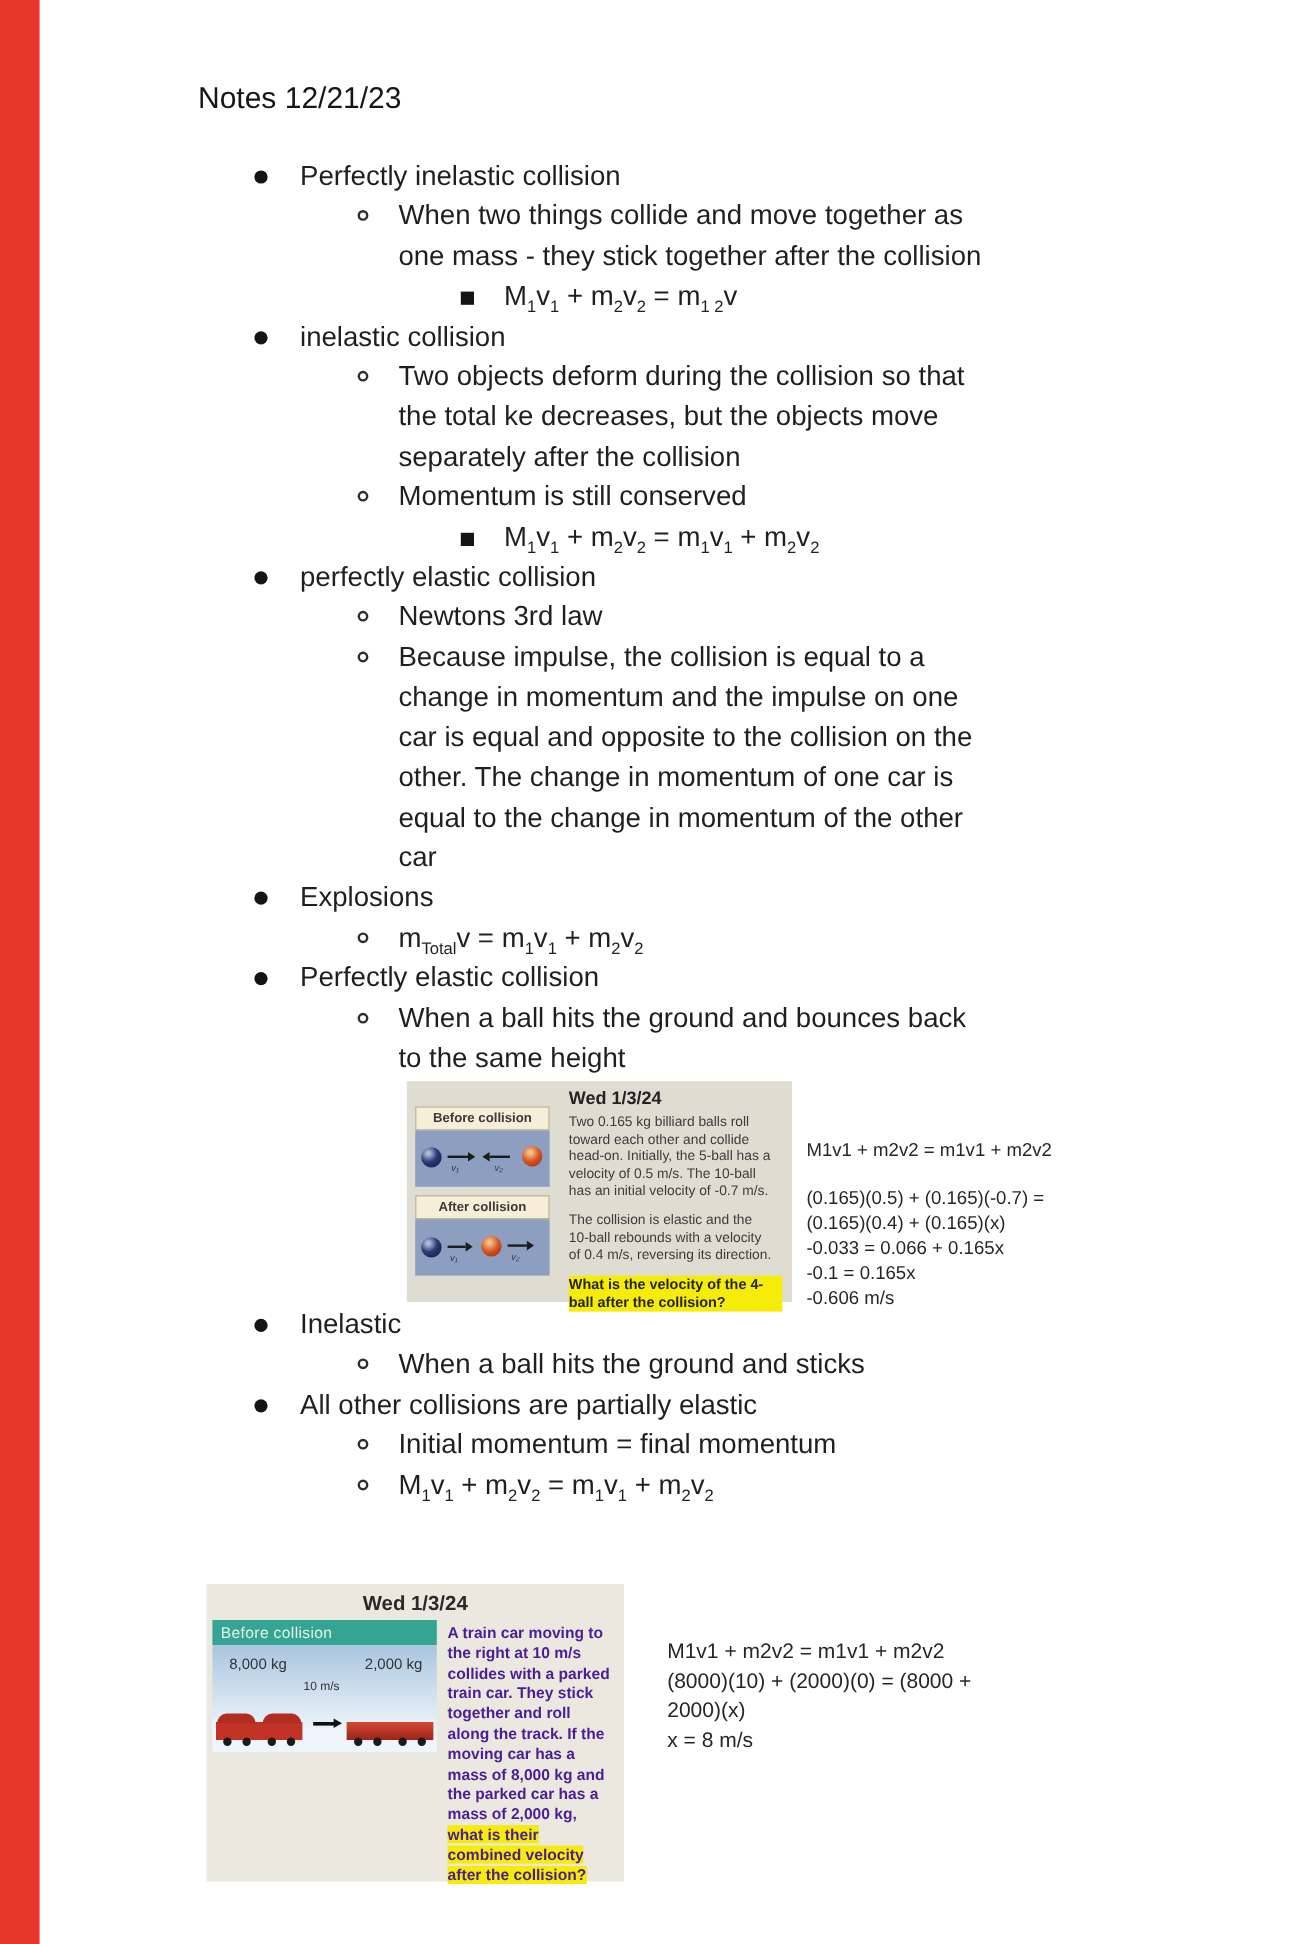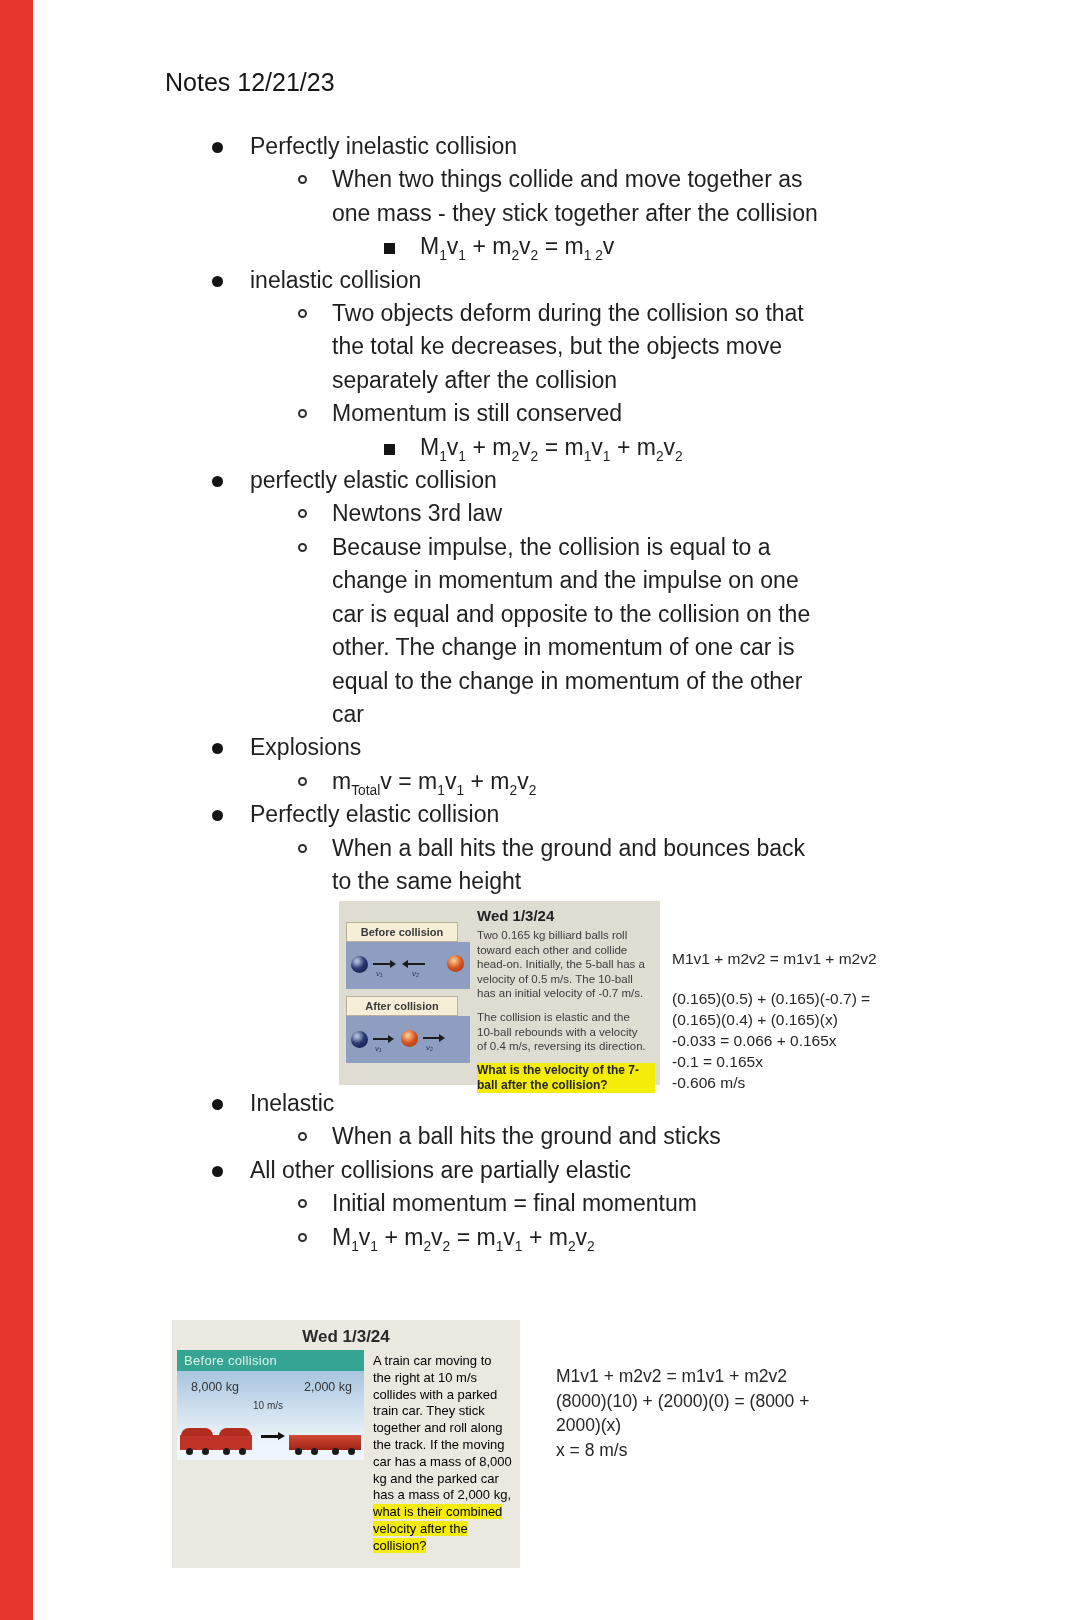--- a/index.html
+++ b/index.html
@@ -39,21 +39,21 @@
     position:absolute; left:339px; top:901px; width:321px; height:184px;
     background:#dfdcd2; display:flex;
   }
   .bp-left { width:127px; padding:21px 3px 0 7px; }
   .bp-banner {
     height:20px; background:#f7eed7; border:1px solid #b9b09a;
     font-size:11px; font-weight:bold; color:#3a3a3a;
     text-align:center; line-height:18px; width:112px;
   }
   .bp-panel {
-    width:124px; height:47px; background:#8d9ec0; margin-bottom:7px;
+    width:112px; height:47px; background:#8d9ec0; margin-bottom:7px;
     position:relative;
   }
   .ball { position:absolute; width:17px; height:17px; border-radius:50%; }
   .ball.navy   { background:radial-gradient(circle at 35% 30%, #aeb9d8 8%, #2b3a76 45%, #141c42 90%); }
   .ball.orange { background:radial-gradient(circle at 40% 32%, #f7c08a 8%, #d4531e 50%, #9e3110 92%); }
   .arrow { position:absolute; height:2px; background:#1c1c1c; }
   .arrow::after {
     content:""; position:absolute; top:-3px;
     border-top:4px solid transparent; border-bottom:4px solid transparent;
   }
@@ -105,21 +105,21 @@
   .train.t1::after { right:1px; }
   .wheel { position:absolute; bottom:-5px; width:7px; height:7px; border-radius:50%; background:#1a1a1a; }
   .train-arrow { position:absolute; bottom:22px; left:84px; width:18px; height:3px; background:#111; }
   .train-arrow::after {
     content:""; position:absolute; right:-6px; top:-3px;
     border-top:4.5px solid transparent; border-bottom:4.5px solid transparent;
     border-left:7px solid #111;
   }
   .tp-right { flex:1; padding:3px 8px 0 9px; }
   .tp-right .ptext {
-    font-size:13px; line-height:16.8px; color:#000000; font-weight:400;
+    font-size:13px; line-height:16.8px; color:#4c1d95; font-weight:700;
   }
   .hl-purple { background:#f5ec09; }
 </style>
 </head>
 <body>
 
 <div class="red-stripe"></div>
 
 <div class="doc-title">Notes 12/21/23</div>
 
@@ -237,21 +237,21 @@
       <span class="vlabel" style="left:29px; top:28px;">v₁</span>
       <span class="ball orange" style="left:55px; top:14px;"></span>
       <span class="arrow right" style="left:77px; top:21px; width:16px;"></span>
       <span class="vlabel" style="left:80px; top:27px;">v₂</span>
     </div>
   </div>
   <div class="bp-right">
     <div class="bp-date">Wed 1/3/24</div>
     <p>Two 0.165 kg billiard balls roll toward each other and collide head-on. Initially, the 5-ball has a velocity of 0.5 m/s. The 10-ball has an initial velocity of -0.7 m/s.</p>
     <p>The collision is elastic and the 10-ball rebounds with a velocity of 0.4 m/s, reversing its direction.</p>
-    <p class="hl">What is the velocity of the 7-ball after the collision?</p>
+    <p class="hl">What is the velocity of the 4-ball after the collision?</p>
   </div>
 </div>
 <div class="work" id="work-billiard">
     <div class="wline">M1v1 + m2v2 = m1v1 + m2v2</div>
     <div class="wline">(0.165)(0.5) + (0.165)(-0.7) =</div>
     <div class="wline">(0.165)(0.4) + (0.165)(x)</div>
     <div class="wline">-0.033 = 0.066 + 0.165x</div>
     <div class="wline">-0.1 = 0.165x</div>
     <div class="wline">-0.606 m/s</div>
   </div>

